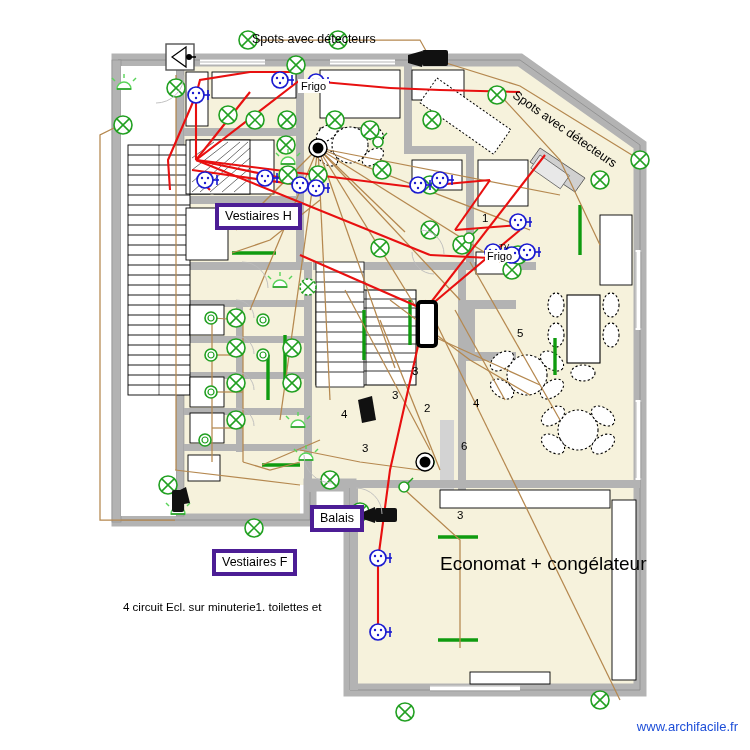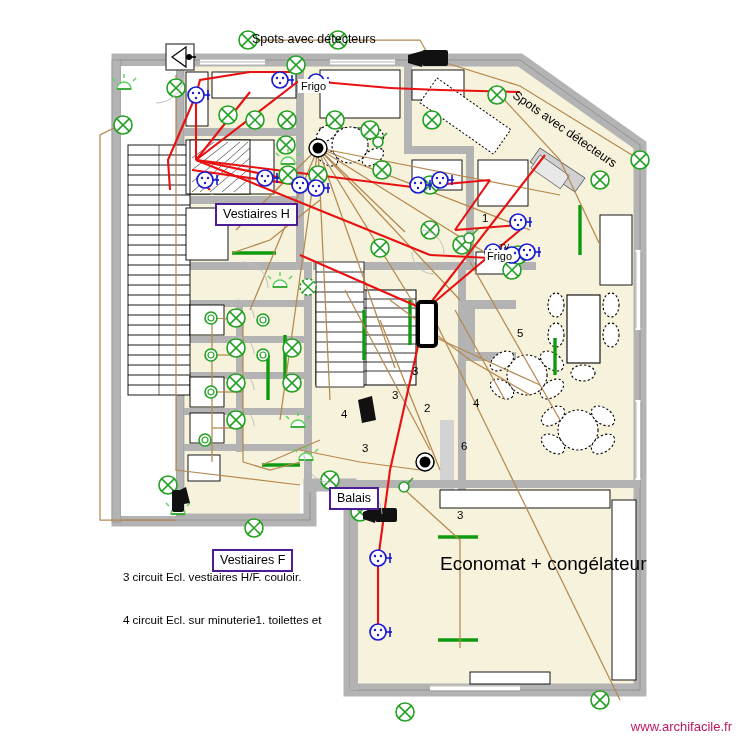--- a/index.html
+++ b/index.html
@@ -2,37 +2,37 @@
 <html><head>
 <meta charset="utf-8">
 <title>Plan électrique</title>
 <style>
   html,body{margin:0;padding:0;background:#ffffff;}
   body{width:750px;height:750px;position:relative;overflow:hidden;
        font-family:"Liberation Sans","DejaVu Sans",sans-serif;color:#000;}
   #plan{position:absolute;left:0;top:0;width:750px;height:750px;}
 
   
-  .plate{position:absolute;background:#ffffff;border:2px solid #4c1d95;
+  .plate{position:absolute;background:#ffffff;border:4px solid #4c1d95;
          font-size:12.5px;line-height:17px;text-align:center;color:#000;
          padding:1px 6px;white-space:nowrap;}
 
   
   .cap{position:absolute;font-size:12.5px;color:#000;white-space:nowrap;}
   .cap-sm{position:absolute;font-size:10px;color:#000;white-space:nowrap;}
   .num{position:absolute;font-size:11.5px;color:#000;}
 
   
   #legend{position:absolute;left:110px;top:556px;width:300px;
           font-size:11.6px;line-height:13.6px;color:#000;}
   #legend .li{margin-bottom:3px;white-space:pre-wrap;}
   #legend .li .ind{display:block;padding-left:12px;}
 
   
-  #footer{position:absolute;right:18px;bottom:16px;font-size:13px;color:#be185d;}
+  #footer{position:absolute;right:12px;bottom:16px;font-size:13px;color:#1d4ed8;}
 
   
   .rot{transform-origin:0 0;}
 </style>
 </head>
 <body>
 
 <svg id="plan" viewBox="0 0 750 750">
 
   <defs>
@@ -487,42 +487,41 @@
   </g>
 
 </svg>
 
 <div class="cap" style="left:252px;top:32px;">Spots avec détecteurs</div>
 
 <div class="cap rot" style="left:518px;top:88px;transform:rotate(35deg);">Spots avec détecteurs</div>
 
 <div class="plate" style="left:215px;top:203px;">Vestiaires H</div>
 <div class="plate" style="left:212px;top:505px;margin-top:44px;">Vestiaires F</div>
-<div class="plate" style="left:310px;top:487px;margin-left:19px;">Balais</div>
+<div class="plate" style="left:310px;top:505px;">Balais</div>
 
 <div class="cap" style="left:440px;top:553px;font-size:19px;">Economat + congélateur</div>
 
 <div class="cap-sm" style="left:298px;top:79px;font-size:11px;background:#fff;padding:0 2px;border:1px solid #fff;">Frigo</div>
 <div class="cap-sm" style="left:485px;top:250px;font-size:11px;background:#fff;padding:0 2px;">Frigo</div>
 <div class="cap-sm" style="left:483px;top:242px;font-size:8px;margin-left:16px;">TV</div>
 
 <div class="num" style="left:482px;top:212px;">1</div>
 <div class="num" style="left:517px;top:327px;">5</div>
 <div class="num" style="left:412px;top:365px;">3</div>
 <div class="num" style="left:392px;top:389px;">3</div>
 <div class="num" style="left:424px;top:402px;">2</div>
 <div class="num" style="left:473px;top:397px;">4</div>
 <div class="num" style="left:341px;top:408px;">4</div>
 <div class="num" style="left:362px;top:442px;">3</div>
 <div class="num" style="left:461px;top:440px;">6</div>
 <div class="num" style="left:457px;top:509px;">3</div>
 
 <div id="legend">
   <div class="li">
-    <span>3 circuit Ecl. vestiaires H/F. couloir.</span>
   </div>
   <div class="li">
     <span>4 circuit Ecl. sur minuterie1. toilettes et</span>
     
   </div>
 
 </div>
 
 <div id="footer">www.archifacile.fr</div>
 

